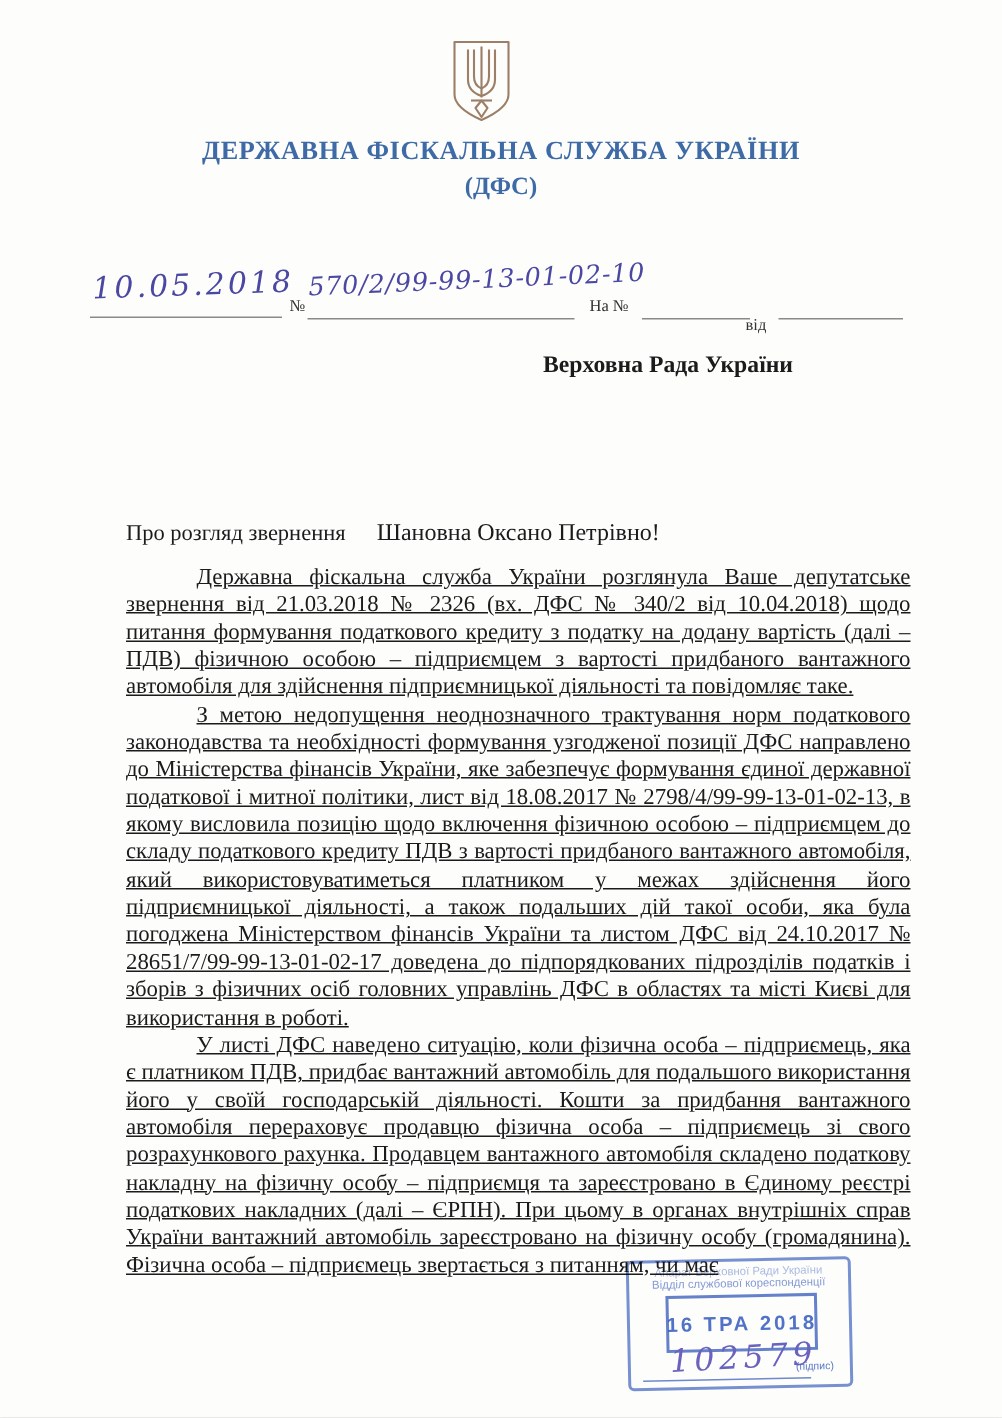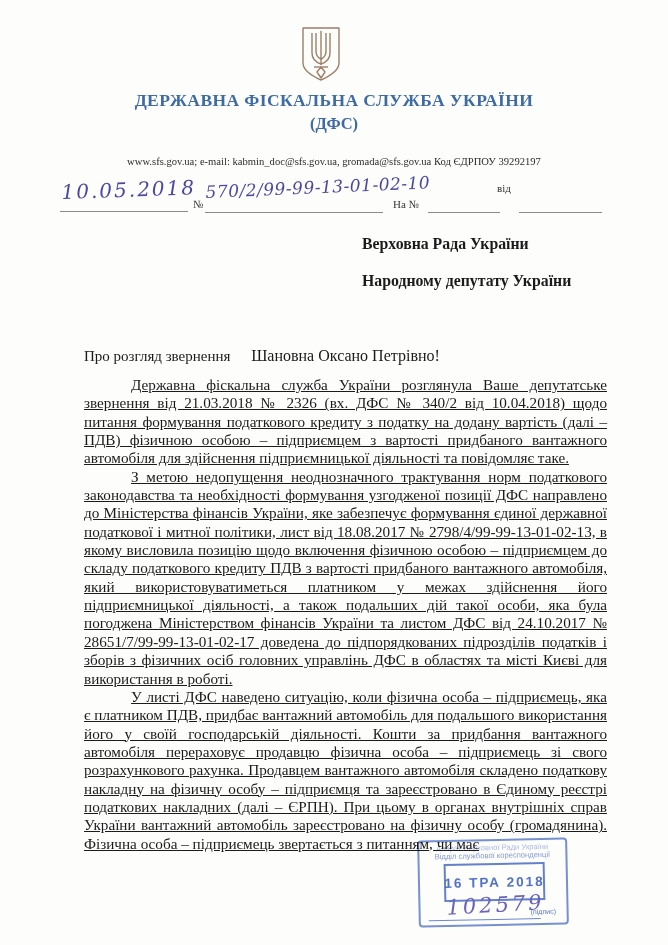--- a/index.html
+++ b/index.html
@@ -19,21 +19,21 @@
   .addr1{top:142px;} .addr2{top:156px;}
   
   .hw{font-family:"DejaVu Serif", serif;font-style:italic;color:#4b48a2;}
   .hw-date{left:62px;top:180px;font-size:20px;letter-spacing:2px;
     transform:rotate(-2deg);transform-origin:left bottom;white-space:nowrap;}
   .hw-num{left:206px;top:182px;font-size:17px;letter-spacing:.5px;
     transform:rotate(-2.5deg);transform-origin:left bottom;white-space:nowrap;z-index:2;}
   .ref-label{font-size:11px;color:#333;}
   .no-label{left:193px;top:198px;}
   .na-label{left:393px;top:198px;}
-  .vid-label{left:497px;top:182px;}
+  .vid-label{left:497px;top:211px;}
   .uline{border-top:1px solid #8a8a8a;height:0;}
   .u1{left:60px;top:211px;width:128px;}
   .u2{left:205px;top:212px;width:178px;}
   .u3{left:428px;top:212px;width:72px;}
   .u4{left:519px;top:212px;width:83px;}
   
   .addressee{left:362px;top:234px;font-weight:bold;font-size:15.8px;line-height:19px;}
   .addr-line2{margin-top:18px;}
   .subject{left:84px;top:320px;font-size:15px;margin-top:28px;}
   .salutation{left:84px;top:347px;width:523px;text-align:center;
@@ -73,37 +73,35 @@
     <path d="M12,7 V27 Q12,35 21,38"></path>
     <path d="M30,7 V27 Q30,35 21,38"></path>
     <path d="M16,7 V25 Q16,31 21,33"></path>
     <path d="M26,7 V25 Q26,31 21,33"></path>
     <path d="M14,41 H28"></path>
     <path d="M21,41 L17,46 L21,52 L25,46 Z"></path>
   </svg>
 
   <div class="abs org-abbr">(ДФС)</div>
   <div class="abs org-name">ДЕРЖАВНА ФІСКАЛЬНА СЛУЖБА УКРАЇНИ</div>
-  <div class="abs addr addr2">www.sfs.gov.ua; e-mail: kabmin_doc@sfs.gov.ua,  gromada@sfs.gov.ua Код ЄДРПОУ 39292197</div>
 
   <div>
     <span class="abs hw hw-date">10.05.2018</span>
     <span class="abs ref-label no-label">№</span>
     <span class="abs hw hw-num">570/2/99-99-13-01-02-10</span>
     <span class="abs ref-label na-label">На №</span>
     <span class="abs ref-label vid-label">від</span>
     <div class="abs uline u1"></div>
     <div class="abs uline u2"></div>
     <div class="abs uline u3"></div>
     <div class="abs uline u4"></div>
   </div>
 
   <div class="abs addressee">
     <div>Верховна Рада України</div>
-    <div class="addr-line2">Народному депутату України</div>
   </div>
 
   <div class="abs subject">Про розгляд звернення</div>
   <div class="abs salutation">Шановна Оксано Петрівно!</div>
 
   <div class="abs body-text">
     <p>Державна фіскальна служба України розглянула Ваше депутатське звернення від 21.03.2018 № 2326 (вх. ДФС № 340/2 від 10.04.2018) щодо питання формування податкового кредиту з податку на додану вартість (далі – ПДВ) фізичною особою – підприємцем з вартості придбаного вантажного автомобіля для здійснення підприємницької діяльності та повідомляє таке.</p>
     <p>З метою недопущення неоднозначного трактування норм податкового законодавства та необхідності формування узгодженої позиції ДФС направлено до Міністерства фінансів України, яке забезпечує формування єдиної державної податкової і митної політики, лист від 18.08.2017 № 2798/4/99-99-13-01-02-13, в якому висловила позицію щодо включення фізичною особою – підприємцем до складу податкового кредиту ПДВ з вартості придбаного вантажного автомобіля, який використовуватиметься платником у межах здійснення його підприємницької діяльності, а також подальших дій такої особи, яка була погоджена Міністерством фінансів України та листом ДФС від 24.10.2017 № 28651/7/99-99-13-01-02-17 доведена до підпорядкованих підрозділів податків і зборів з фізичних осіб головних управлінь ДФС в областях та місті Києві для використання в роботі.</p>
     <p>У листі ДФС наведено ситуацію, коли фізична особа – підприємець, яка є платником ПДВ, придбає вантажний автомобіль для подальшого використання його у своїй господарській діяльності. Кошти за придбання вантажного автомобіля перераховує продавцю фізична особа – підприємець зі свого розрахункового рахунка. Продавцем вантажного автомобіля складено податкову накладну на фізичну особу – підприємця та зареєстровано в Єдиному реєстрі податкових накладних (далі – ЄРПН). При цьому в органах внутрішніх справ України вантажний автомобіль зареєстровано на фізичну особу (громадянина). Фізична особа – підприємець звертається з питанням, чи має</p>
   </div>

